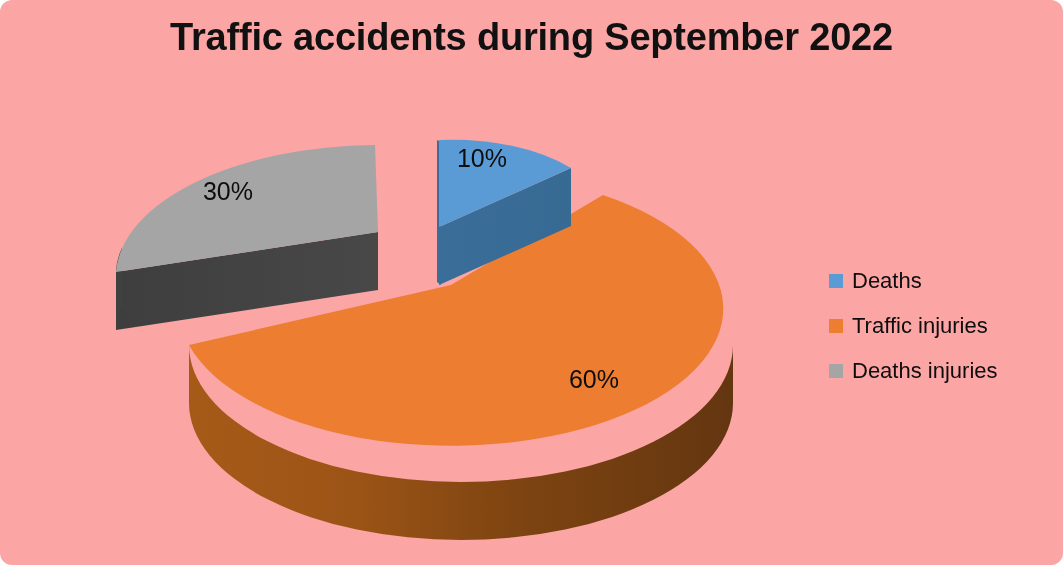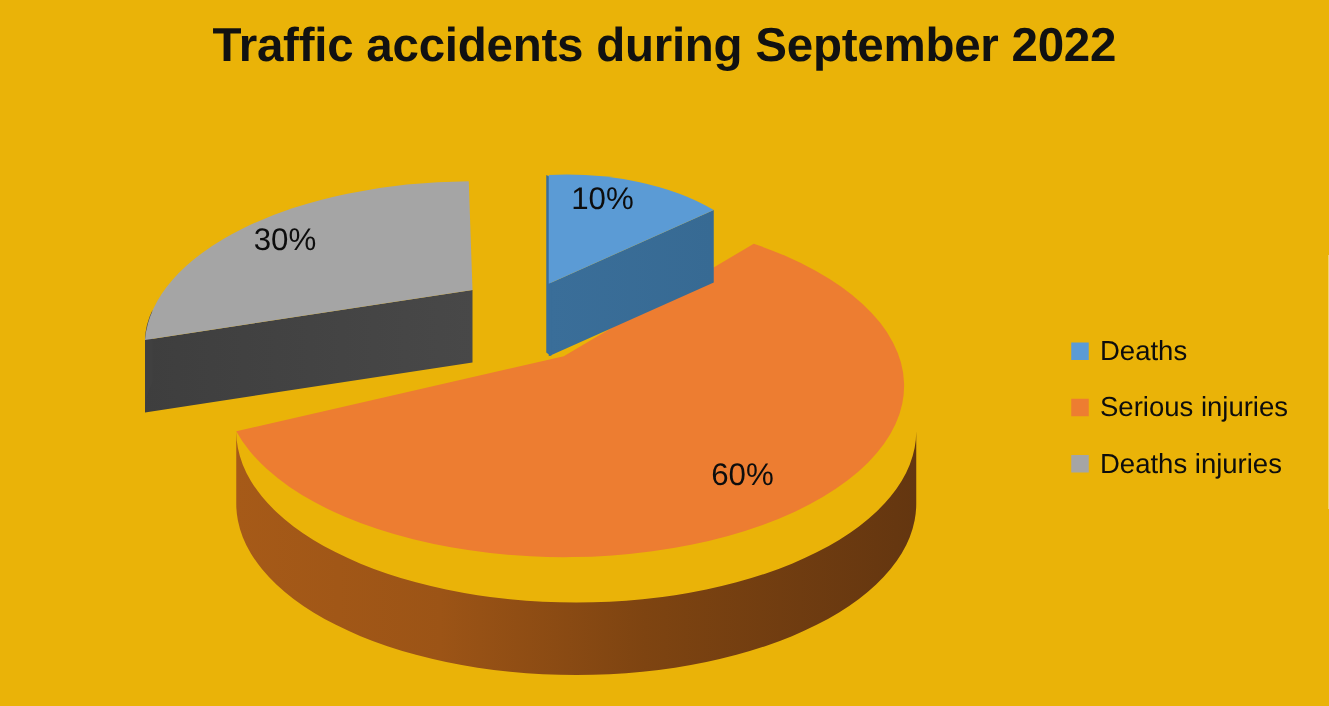--- a/index.html
+++ b/index.html
@@ -11,21 +11,22 @@
     width: 1063px;
     height: 565px;
     font-family: "Liberation Sans", sans-serif;
     overflow: hidden;
     position: relative;
   }
   #chart-root {
     position: relative;
     width: 1063px;
     height: 565px;
-    background: #eab308;
+    background: #fca5a5;
+    border-radius: 12px;
   }
   #chart-title {
     position: absolute;
     top: 16px;
     left: 0;
     width: 1063px;
     text-align: center;
     font-family: "Liberation Sans", sans-serif;
     font-weight: bold;
     font-size: 38px;
@@ -40,21 +41,21 @@
     width: 1063px;
     height: 565px;
   }
   .slice-label {
     font-family: "Liberation Sans", sans-serif;
     font-size: 25px;
     fill: #0d0d0d;
   }
   #legend {
     position: absolute;
-    left: 857px;
+    left: 829px;
     top: 258px;
     width: 206px;
   }
   .legend-row {
     display: flex;
     align-items: center;
     height: 45px;
   }
   .legend-swatch {
     width: 14px;
@@ -156,21 +157,21 @@
 
   <div id="legend">
 
     <div class="legend-row">
       <span class="legend-swatch" style="background:#5B9BD5"></span>
       <span class="legend-text">Deaths</span>
     </div>
 
     <div class="legend-row">
       <span class="legend-swatch" style="background:#ED7D31"></span>
-      <span class="legend-text">Serious injuries</span>
+      <span class="legend-text">Traffic injuries</span>
     </div>
 
     <div class="legend-row">
       <span class="legend-swatch" style="background:#A5A5A5"></span>
       <span class="legend-text">Deaths injuries</span>
     </div>
 
   </div>
 
 </div>

